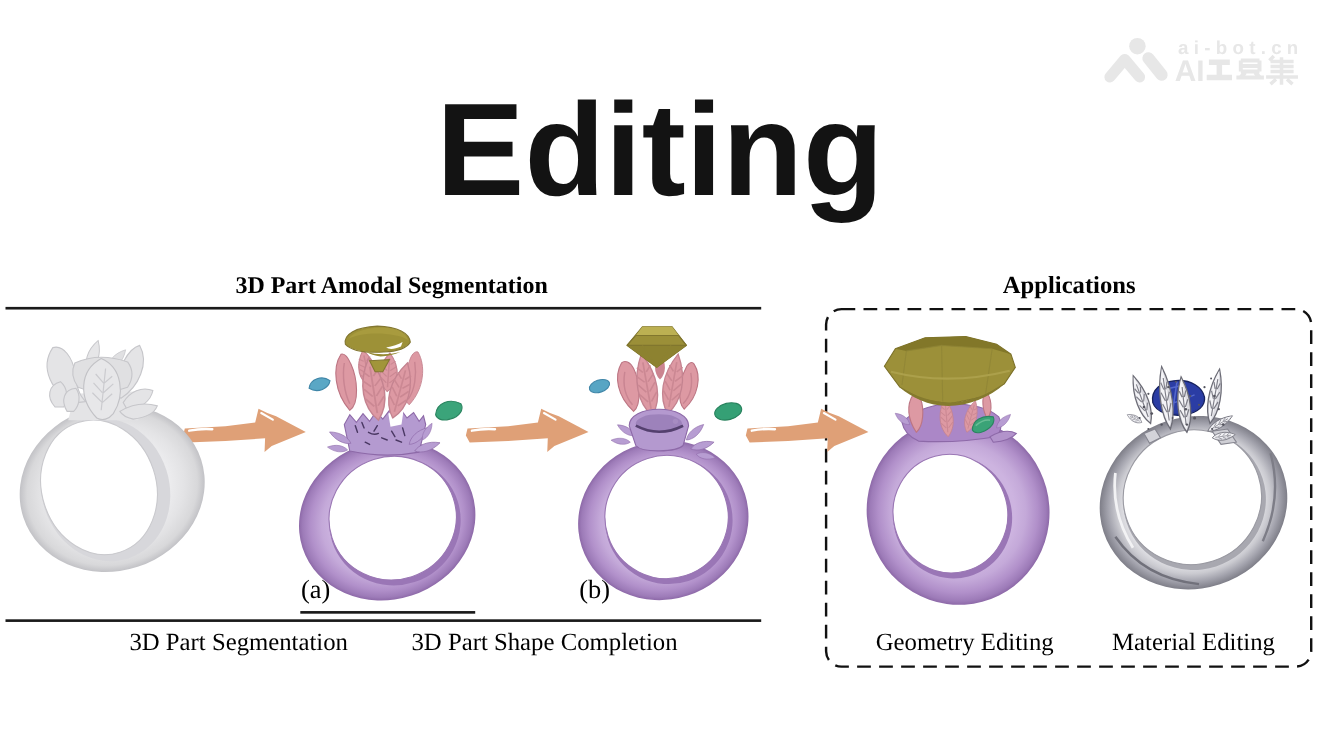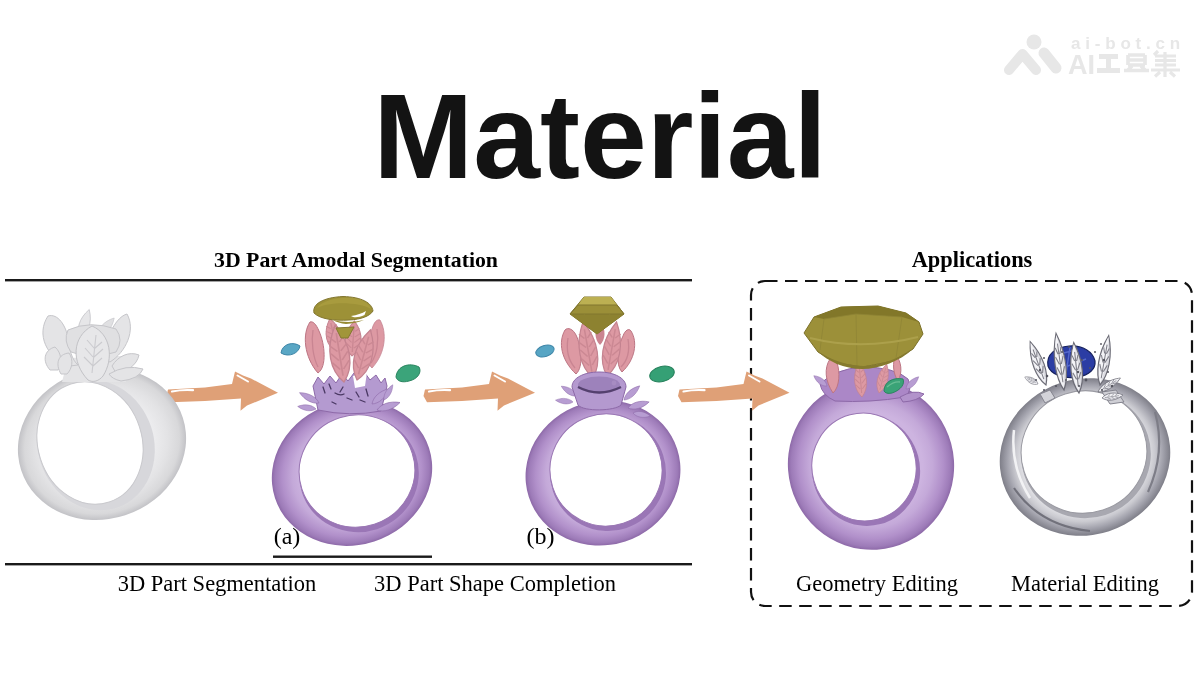--- a/index.html
+++ b/index.html
@@ -9,21 +9,21 @@
     text-align:center;
     font-family:"Liberation Sans",sans-serif;
     font-weight:bold;
     font-size:120px;
     letter-spacing:0;
     color:#131313;
   }
 </style>
 </head>
 <body>
-<div id="title">Material</div>
+<div id="title">Editing</div>
 <svg class="abs" style="left:0;top:0" width="1200" height="675" viewBox="0 0 1200 675">
   <defs>
     <g id="arrow">
       <path d="M168,389.5 L205,387.5 L232,384 L235,371.5 L243,375.5 L251,378.5 L278,392.8
                L247,405.5 L240.5,410.8 L241,398.5 L205,401 L170,402.3 L166.5,396 Z" fill="#dfa077"></path>
       <path d="M172,391.5 Q182,389.5 193,390.2" fill="none" stroke="#ffffff" stroke-width="2.2" stroke-linecap="round"></path>
       <path d="M237.5,375.5 L248,381.5" fill="none" stroke="#ffffff" stroke-width="2.0" stroke-linecap="round"></path>
     </g>
     <path id="leafbase" d="M0,0 C-7,-10 -8,-27 0,-44 C8,-27 7,-10 0,0 Z"></path>
     <g id="pinkleaf">

